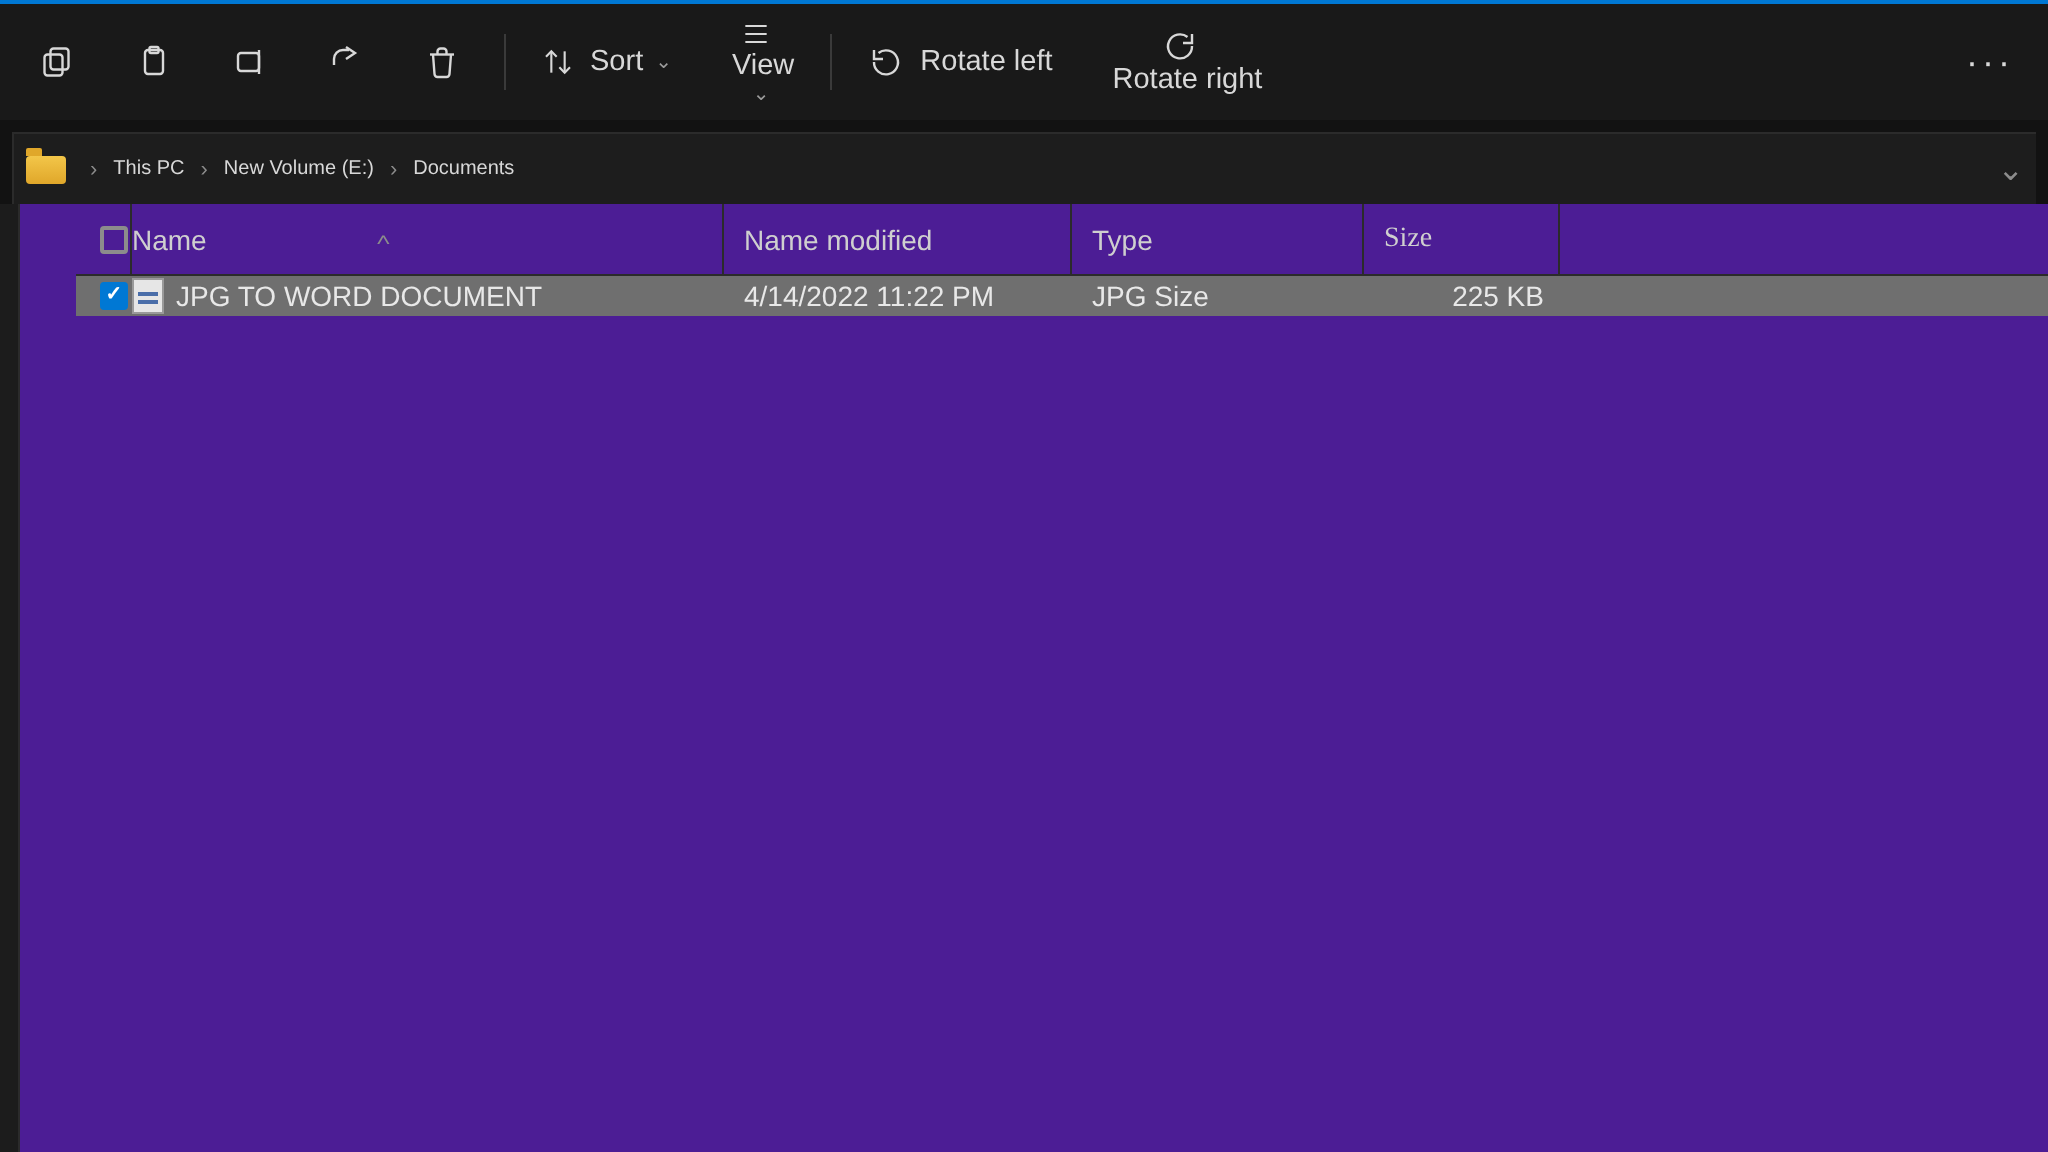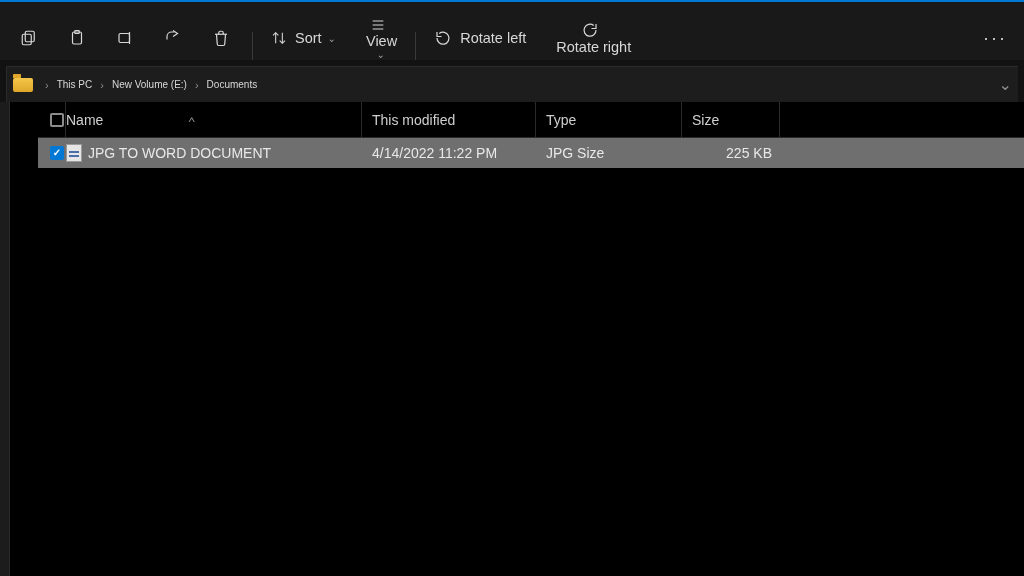--- a/index.html
+++ b/index.html
@@ -8,21 +8,21 @@
     font-family: "Segoe UI", Arial, sans-serif;
     background: #121212; color: #d8d8d8;
     overflow: hidden;
   }
   .titlebar {
     height: 2px; background: #0078d4;
   }
 
   
   .toolbar {
-    display: flex; align-items: flex-end;
+    display: flex; align-items: center;
     height: 58px; padding: 0 6px;
     background: #191919;
   }
   .tb-btn {
     display: flex; align-items: center; justify-content: center;
     height: 44px; min-width: 46px; padding: 0 10px;
     color: #d8d8d8; border-radius: 4px;
     cursor: pointer;
   }
   .tb-btn + .tb-btn { margin-left: 2px; flex-direction: column; }
@@ -59,54 +59,54 @@
   }
   .crumb { font-size: 10px; color: #d8d8d8; cursor: pointer; padding: 2px 4px; }
   .sep { color: #8c8c8c; margin: 0 4px; font-size: 11px; }
   .crumb-tail { flex: 1; }
   .crumb-close { color: #8c8c8c; cursor: pointer; }
 
   
   .content {
     display: flex;
     height: calc(576px - 2px - 58px - 42px);
-    background: #000000;
+    background: #4c1d95;
   }
   .sidebar-sliver {
     width: 10px; background: #1c1c1c; border-right: 1px solid #2b2b2b;
   }
   .files { flex: 1; padding-left: 28px; }
 
   
   .hdr {
     display: flex; align-items: center;
     height: 36px;
     border-bottom: 1px solid #2b2b2b;
     font-size: 14px; color: #cfcfcf;
   }
   .col { display: flex; align-items: center; height: 100%; padding-left: 10px; border-right: 1px solid #2b2b2b; }
   .col-check { width: 28px; display: flex; align-items: center; justify-content: center; }
   .col-name { width: 296px; padding-left: 0; }
   .col-date { width: 174px; }
   .col-type { width: 146px; }
-  .col-size { width: 98px; justify-content: flex-start; }
+  .col-size { width: 98px; justify-content: flex-start; font-family: Liberation Serif, serif; }
   .sort-ind { display: inline-block; margin-left: 86px; font-size: 9px; color: #8c8c8c; transform: scaleX(1.4); }
 
   .chk {
     width: 14px; height: 14px; border-radius: 2px;
     border: 2px solid #8c8c8c; background: transparent;
     display: flex; align-items: center; justify-content: center;
   }
   .chk.on { background: #0078d4; border-color: #0078d4; }
   .chk.on::after { content: "✓"; color: #fff; font-size: 10px; font-weight: bold; line-height: 1; }
 
   
   .row {
     display: flex; align-items: center;
-    height: 30px; background: #6f6f6f; color: #e8e8e8;
+    height: 20px; background: #6f6f6f; color: #e8e8e8;
     font-size: 14px;
   }
   .row .cell { padding-left: 10px; }
   .row .cell-check { width: 28px; display: flex; align-items: center; justify-content: center; }
   .row .cell-name { width: 296px; display: flex; align-items: center; padding-left: 0; }
   .row .cell-date { width: 174px; }
   .row .cell-type { width: 146px; }
   .row .cell-size { width: 98px; text-align: right; padding-right: 8px; }
   .file-ico {
     width: 16px; height: 18px; margin-right: 6px;
@@ -223,21 +223,21 @@
 
     <div class="hdr">
       <div class="col col-check">
         <span class="chk"></span>
       </div>
       <div class="col col-name">
         <span>Name</span>
         <span class="sort-ind">˄</span>
       </div>
       <div class="col col-date">
-        <span>This modified</span>
+        <span>Name modified</span>
       </div>
       <div class="col col-type">
         <span>Type</span>
       </div>
       <div class="col col-size">
         <span>Size</span>
       </div>
     </div>
 
     <div class="row">

